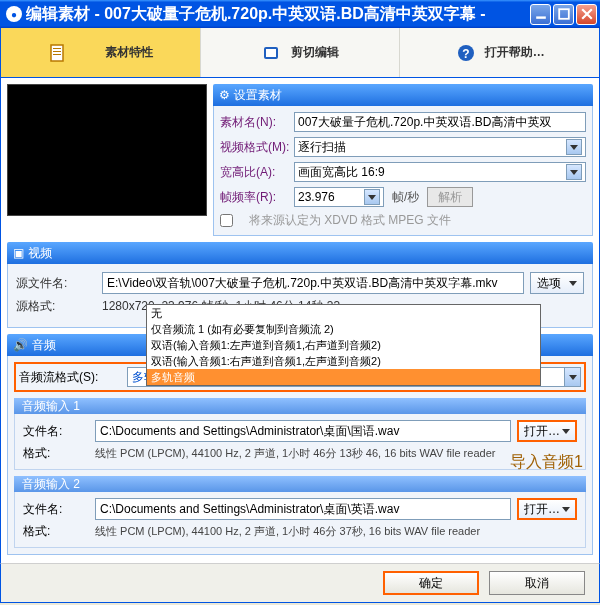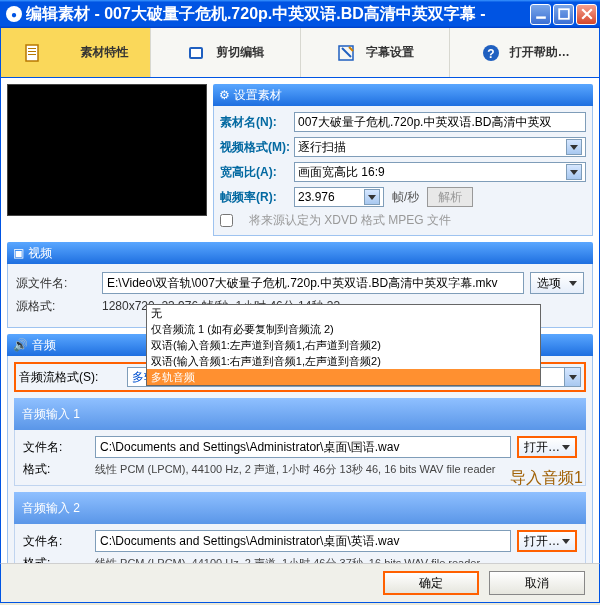--- a/index.html
+++ b/index.html
@@ -27,21 +27,21 @@
 .panel-header { height: 22px; background: linear-gradient(to bottom,#5aa7ff,#1e6fe0); color: #fff; display: flex; align-items: center; gap: 4px; padding: 0 6px; font-size: 12px; border-radius: 2px 2px 0 0; }
 .panel-body { background: #f0f4fa; border: 1px solid #9ec3f0; border-top: none; padding: 6px; }
 
 
 .toprow { display: flex; gap: 6px; }
 .preview { width: 200px; height: 132px; background: #000; border: 1px solid #444; display: flex; align-items: center; justify-content: center; position: relative; }
 .preview .watermark { position: absolute; top: 50px; right: 14px; color: #806020; font-size: 10px; letter-spacing: 2px; }
 .settings { flex: 1; display: flex; flex-direction: column; }
 .settings .panel-body { flex: 1; }
 .form-row { display: flex; align-items: center; margin-bottom: 5px; gap: 4px; }
-.form-row label { width: 70px; color: #0369a1; font-weight: bold; }
+.form-row label { width: 70px; color: #701a75; }
 .form-row input[type=text], .form-row .select { flex: 1; height: 20px; border: 1px solid #7f9db9; background: #fff; padding: 0 3px; font-size: 12px; }
 .form-row .select { display: flex; align-items: center; justify-content: space-between; cursor: pointer; }
 .form-row .select .arrow { width: 16px; height: 16px; background: linear-gradient(to bottom,#d6e7ff,#a8c8f0); border: 1px solid #7f9db9; display: flex; align-items: center; justify-content: center; }
 .form-row .unit { color: #555; margin: 0 4px; }
 .form-row .btn-small { height: 20px; padding: 0 10px; border: 1px solid #999; background: #e8e8e8; color: #999; }
 .checkbox-row { display: flex; align-items: center; gap: 16px; color: #999; margin-top: 2px; }
 .checkbox-row input { width: 13px; height: 13px; }
 
 
 .section { margin-top: 6px; }
@@ -57,21 +57,21 @@
 .dropdown-open .opt { padding: 1px 4px; height: 16px; line-height: 14px; font-size: 11px; color: #000; cursor: pointer; }
 .dropdown-open .opt.sel { background: #ff9030; color: #fff; }
 
 
 .audiobody { padding: 6px; }
 .audio-format-row { display: flex; align-items: center; border: 2px solid #ff6000; padding: 3px; gap: 8px; }
 .audio-format-row label { width: 100px; }
 .audio-format-row .select { flex: 1; height: 20px; border: 1px solid #7f9db9; background: #fff; display: flex; align-items: center; justify-content: space-between; padding-left: 4px; color: #0050d0; cursor: pointer; }
 .audio-format-row .select .arrow { width: 16px; height: 18px; background: linear-gradient(to bottom,#d6e7ff,#a8c8f0); border-left: 1px solid #7f9db9; display: flex; align-items: center; justify-content: center; }
 
-.subheader { height: 32px; background: linear-gradient(to bottom,#8fc0ff,#5a96e8); color: #fff; display: flex; align-items: center; padding: 0 8px; margin-top: 6px; font-size: 12px; }
+.subheader { height: 16px; background: linear-gradient(to bottom,#8fc0ff,#5a96e8); color: #fff; display: flex; align-items: center; padding: 0 8px; margin-top: 6px; font-size: 12px; }
 .subbody { background: #f0f4fa; border: 1px solid #c0d4ef; border-top: none; padding: 6px 8px 4px 8px; position: relative; }
 .arow { display: flex; align-items: center; gap: 6px; margin-bottom: 3px; }
 .arow label { width: 66px; }
 .arow input[type=text] { flex: 1; height: 22px; border: 1px solid #7f9db9; padding: 0 4px; }
 .arow .openbtn { width: 60px; height: 22px; border: 2px solid #ff6000; background: linear-gradient(to bottom,#fff,#e6eefa); display: flex; align-items: center; justify-content: center; gap: 2px; cursor: pointer; }
 .arow .fmttext { flex: 1; color: #444; font-size: 11px; line-height: 13px; }
 
 .annotation { position: absolute; color: #a16207; font-size: 16px; font-weight: normal; right: 2px; margin-left: 12px; }
 
 
@@ -119,30 +119,20 @@
     <span class="tlabel">素材特性</span>
   </div>
   <div class="tab">
     <span class="ticon">
         <svg width="20" height="20" viewBox="0 0 20 20">
           <rect x="2" y="4" width="14" height="12" fill="#2060c0" rx="2"></rect>
           <rect x="4" y="6" width="10" height="8" fill="#fff"></rect>
         </svg>
       </span>
     <span class="tlabel">剪切编辑</span>
-  </div>
-  <div class="tab">
-    <span class="ticon">
-        <svg width="20" height="20" viewBox="0 0 20 20">
-          <rect x="2" y="3" width="14" height="14" fill="none" stroke="#2060c0" stroke-width="1.5"></rect>
-          <path d="M5 5 L14 14" stroke="#2060c0" stroke-width="2"></path>
-          <path d="M12 4 L16 8" stroke="#d08000" stroke-width="2"></path>
-        </svg>
-      </span>
-    <span class="tlabel">字幕设置</span>
   </div>
   <div class="tab">
     <span class="ticon">
         <svg width="20" height="20" viewBox="0 0 20 20">
           <circle cx="10" cy="10" r="8" fill="#2060c0"></circle>
           <text x="10" y="15" text-anchor="middle" fill="#fff" font-size="13" font-weight="bold">?</text>
         </svg>
       </span>
     <span class="tlabel">打开帮助…</span>
   </div>

